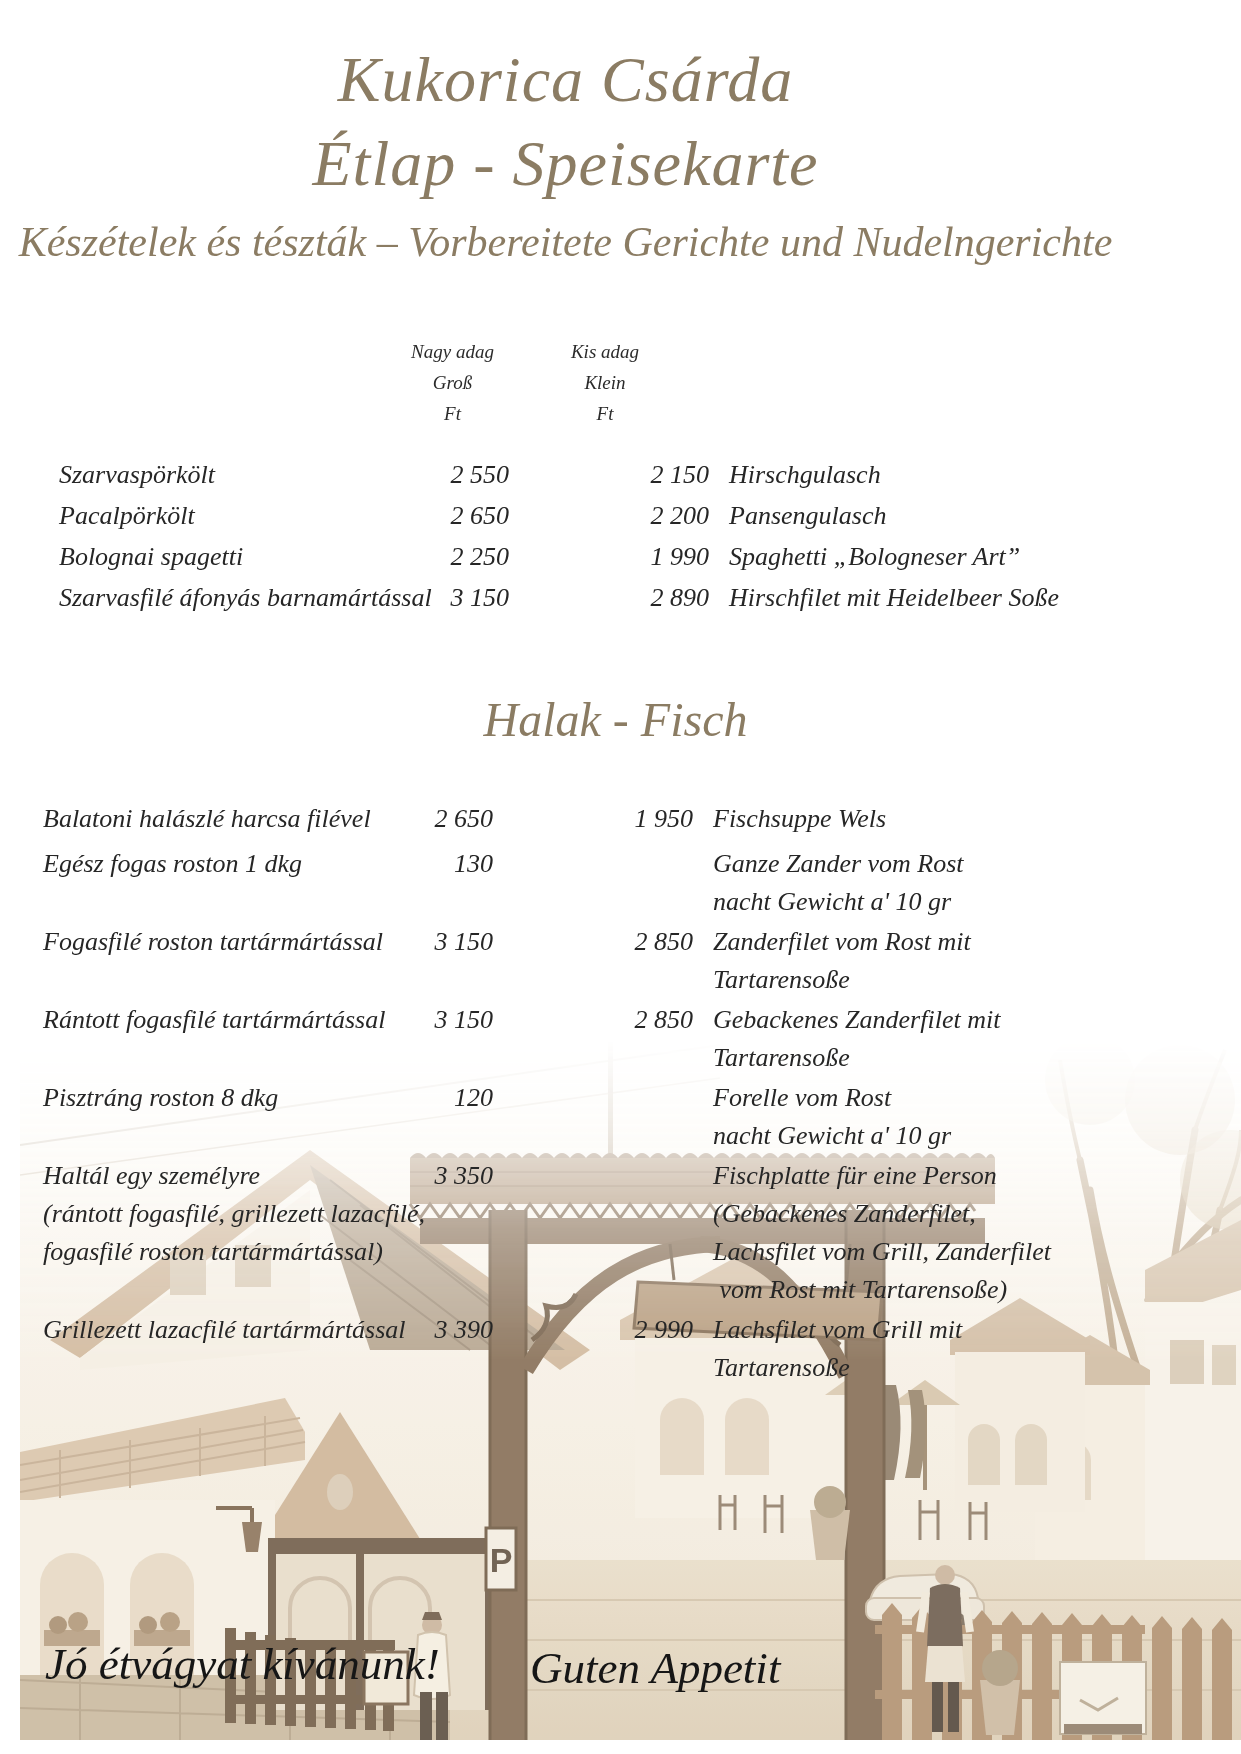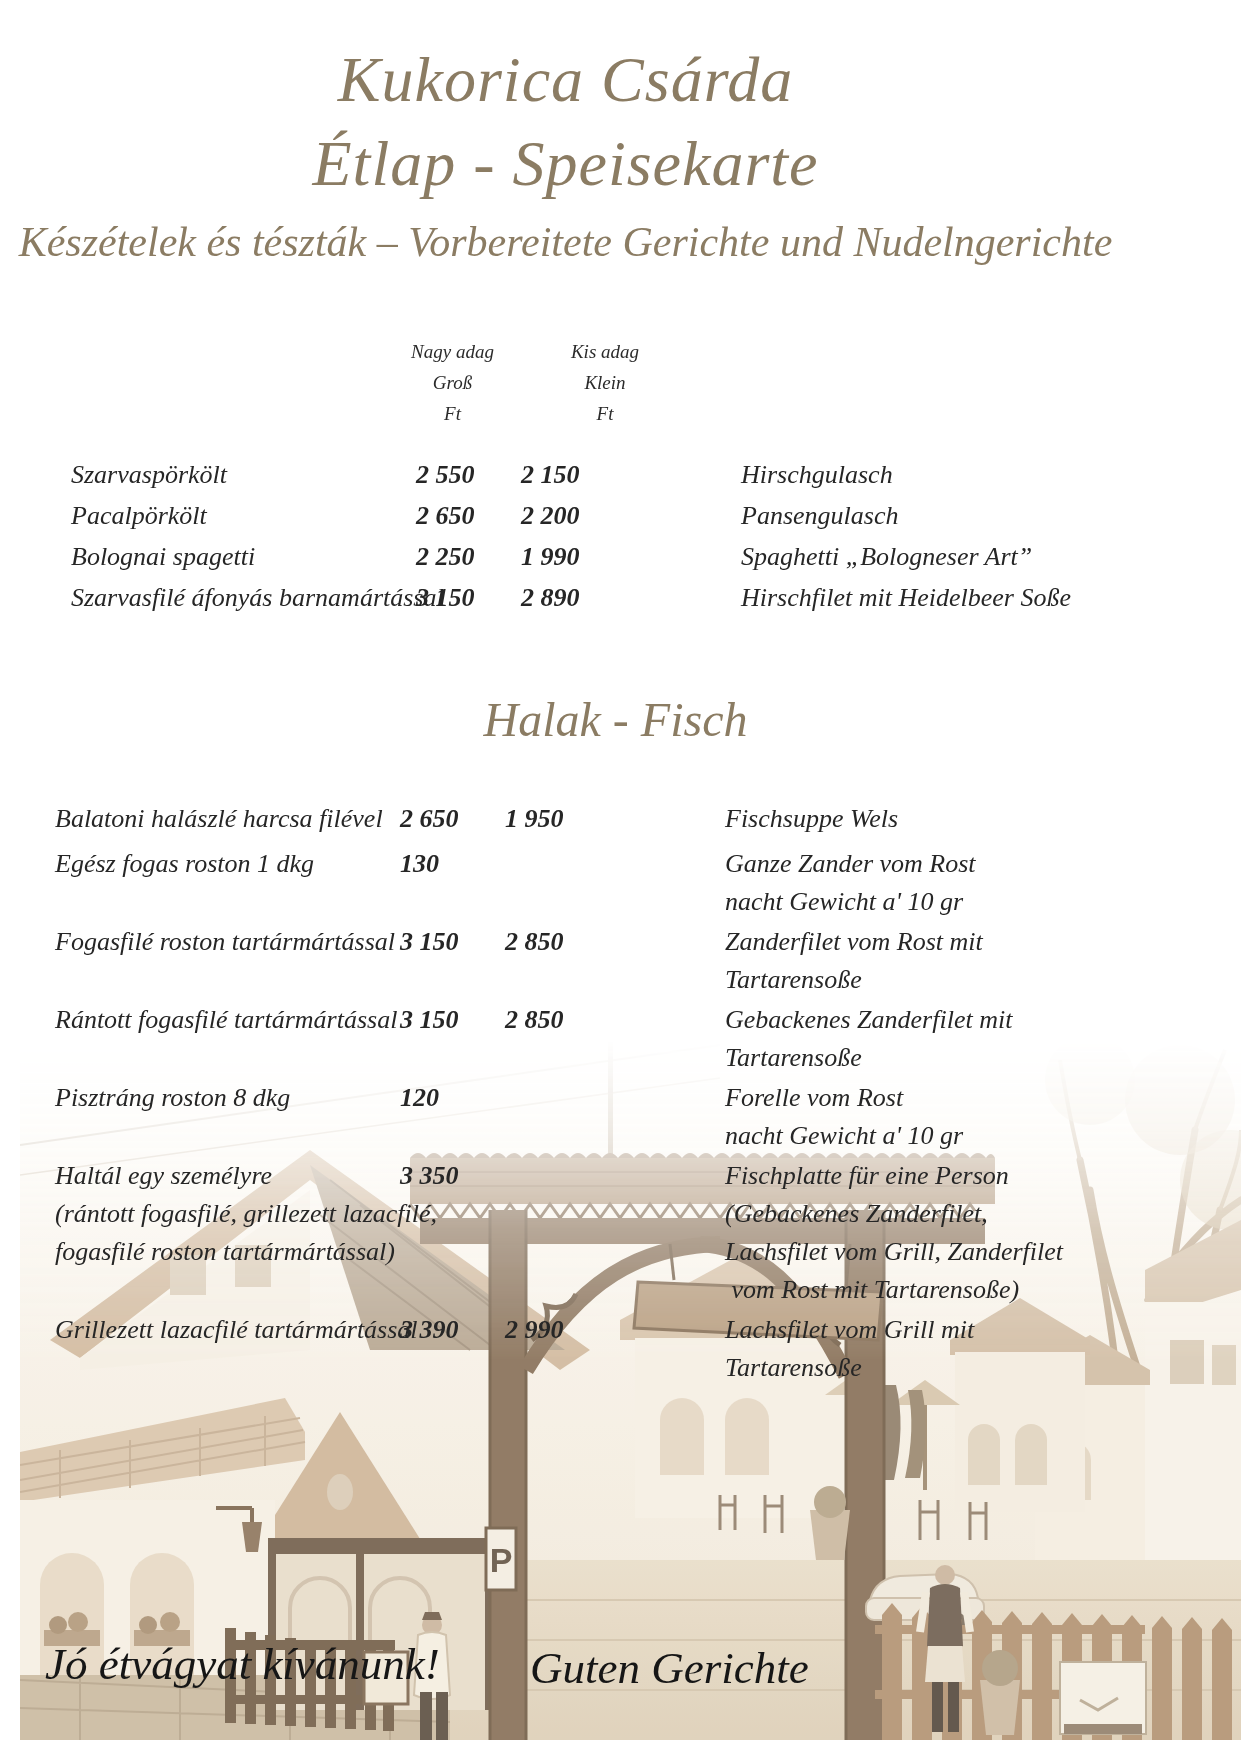--- a/index.html
+++ b/index.html
@@ -35,29 +35,29 @@
   .grid{
     display:grid;
     grid-template-columns:345px 105px 200px 1fr;
     padding-left:55px;padding-right:40px;
   }
   .col-headers{position:absolute;top:336px;left:0;width:1241px;}
   .col-head{
     text-align:center;font-size:19px;line-height:31px;
     white-space:pre-line;color:#2b2b2b;
   }
-  .rows{position:absolute;left:16px;width:1062px;}
+  .rows{position:absolute;left:4px;width:1062px;}
   .rows.ready{top:456px;}
   .rows.fish{top:800px;}
   .row{margin-bottom:3px;}
   .rows.fish .row{margin-bottom:2px;padding-left:39px;}
   .rows.fish .row:first-child{margin-bottom:7px;}
   .cell{font-size:26px;line-height:38px;}
   .cell.hu{white-space:pre;}
-  .cell.price{text-align:left;white-space:pre;font-weight:bold;}
+  .cell.price{text-align:right;white-space:pre;}
   .cell.de{white-space:pre;padding-left:20px;}
   
   .footer{position:absolute;top:1638px;left:0;width:1149px;height:80px;color:#161616;}
   .footer .hu{position:absolute;left:45px;top:0;font-size:45px;font-style:italic;}
   .footer .de{position:absolute;left:530px;top:4px;font-size:45px;font-style:italic;}
 </style>
 </head>
 <body>
 
 <div class="page">
@@ -365,16 +365,16 @@
       <div class="cell hu">Grillezett lazacfilé tartármártással</div>
       <div class="cell price">3 390</div>
       <div class="cell price">2 990</div>
       <div class="cell de">Lachsfilet vom Grill mit
 Tartarensoße</div>
     </div>
   </div>
 
   <div class="footer">
     <div class="hu">Jó étvágyat kívánunk!</div>
-    <div class="de">Guten Gerichte</div>
+    <div class="de">Guten Appetit</div>
   </div>
 
 </div>
 
 </body></html>

